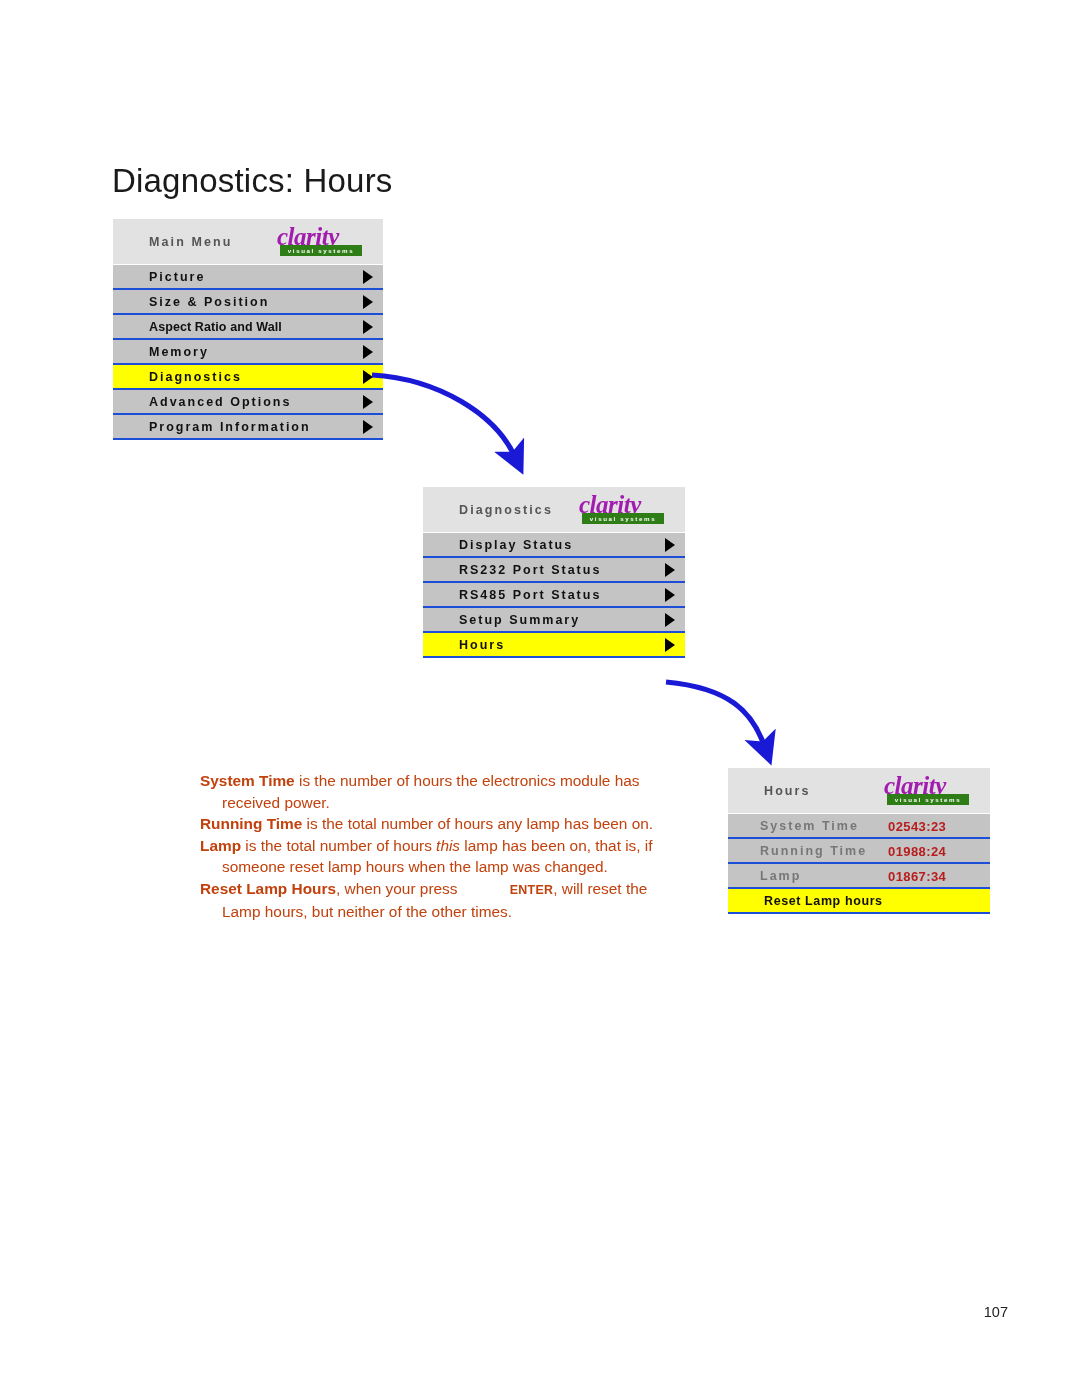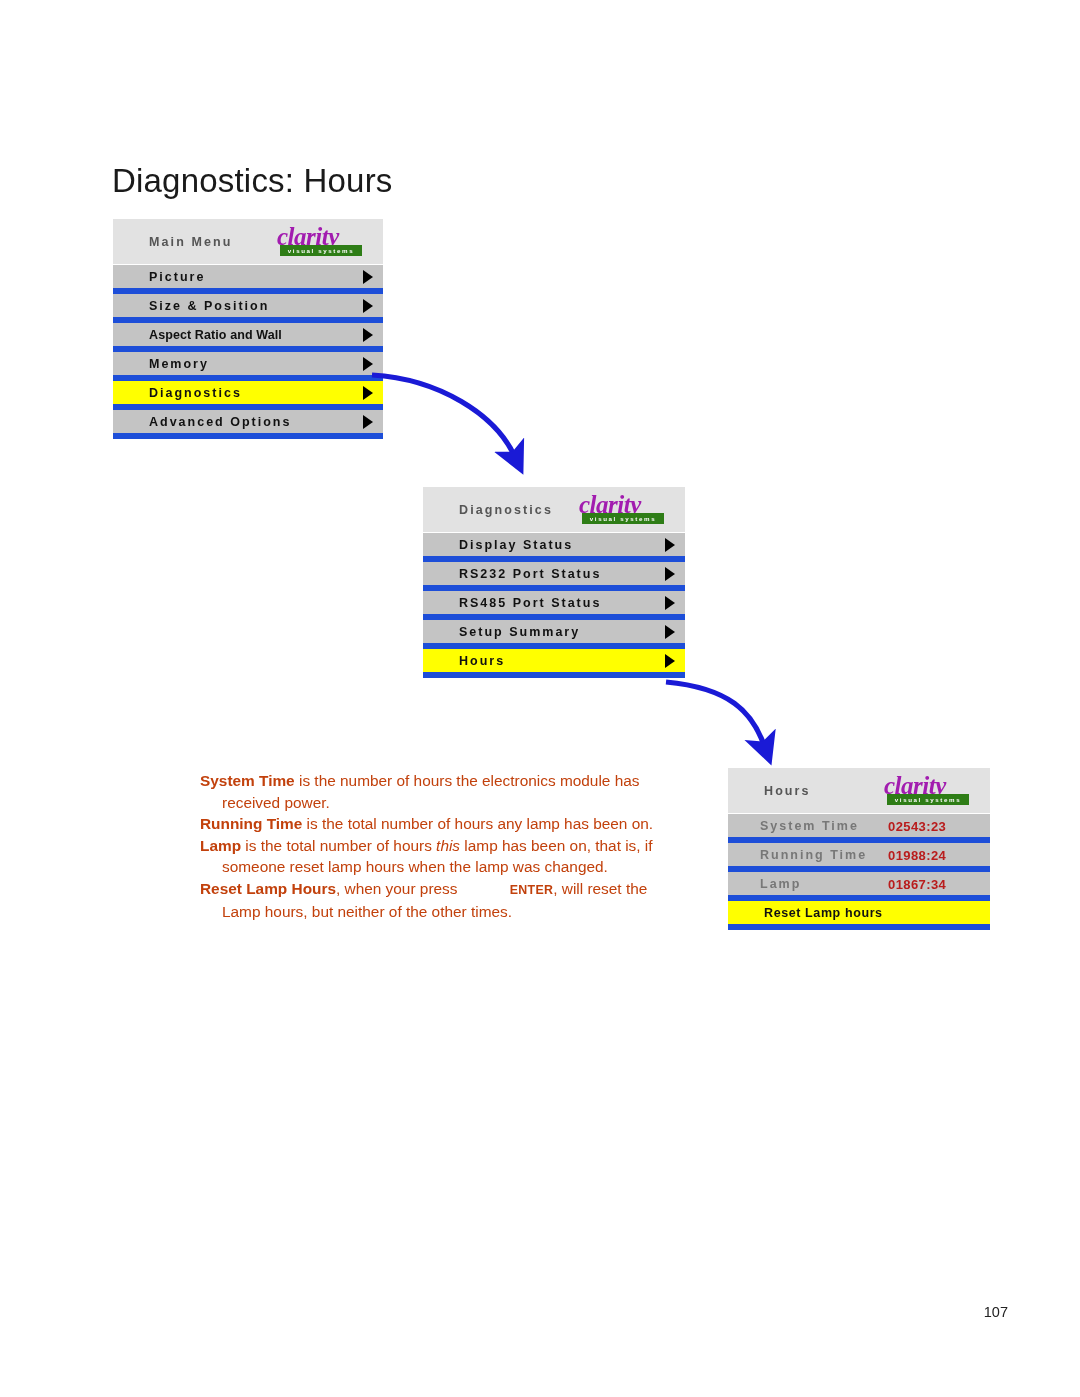--- a/index.html
+++ b/index.html
@@ -92,21 +92,21 @@
     line-height: 11px;
     text-transform: lowercase;
     white-space: nowrap;
   }
 
   
   .osd-row {
     position: relative;
     background: #c4c4c4;
     height: 23px;
-    border-bottom: 6px solid #1d4ed8;
+    border-bottom: 2px solid #1d4ed8;
   }
   .osd-row.highlight {
     background: #ffff00;
   }
   .osd-row-label {
     position: absolute;
     left: 36px;
     top: 50%;
     transform: translateY(-50%);
     font-size: 12.5px;
@@ -229,20 +229,24 @@
       <div class="osd-arrow"></div>
     </div>
     <div class="osd-row highlight">
       <div class="osd-row-label">Diagnostics</div>
       <div class="osd-arrow"></div>
     </div>
     <div class="osd-row">
       <div class="osd-row-label">Advanced Options</div>
       <div class="osd-arrow"></div>
     </div>
+    <div class="osd-row">
+      <div class="osd-row-label">Program Information</div>
+      <div class="osd-arrow"></div>
+    </div>
   </div>
 
 <div class="osd" id="osd-diag" style="left:423px; top:487px; width:262px;">
     <div class="osd-header">
       <div class="osd-header-title">Diagnostics</div>
       <div class="logo">
         <div class="logo-word">clarity</div>
         <div class="logo-bar">
           <span class="logo-bar-text">visual systems</span>
         </div>

